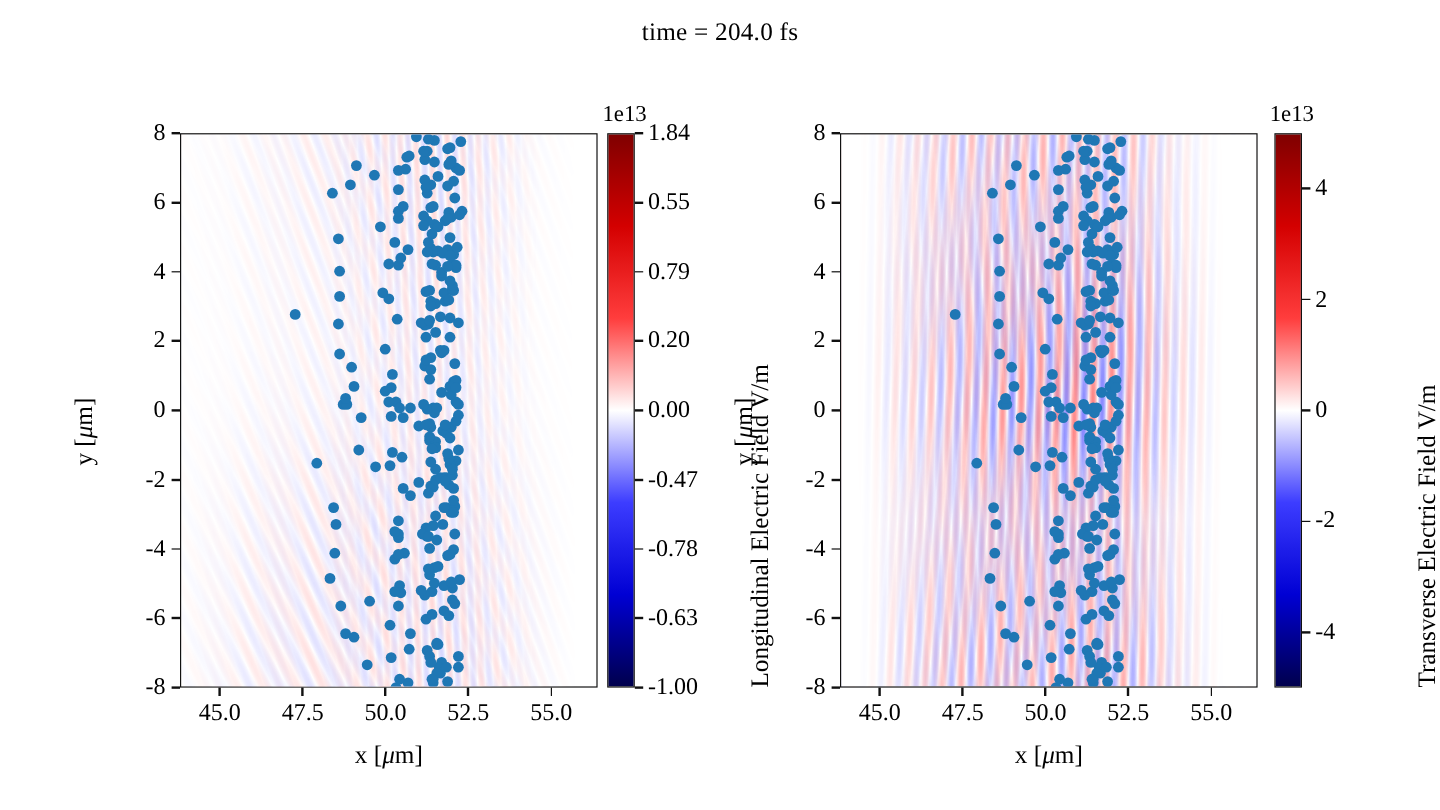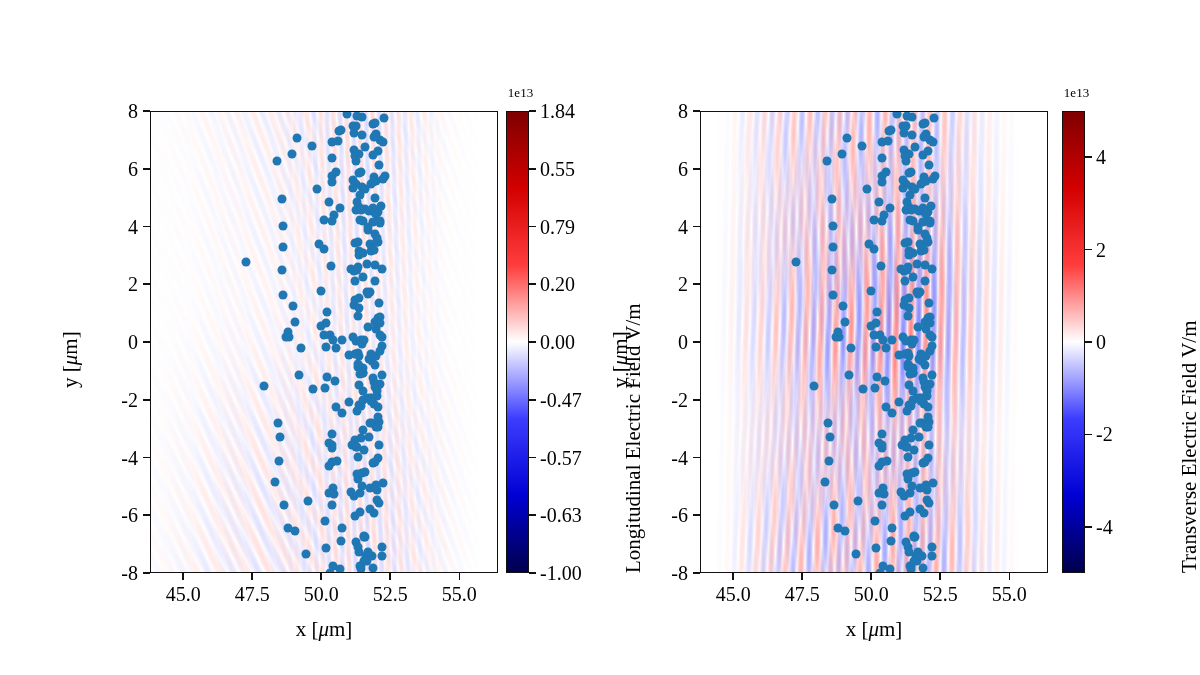--- a/index.html
+++ b/index.html
@@ -31,31 +31,32 @@
   .ylbl{transform:translateY(-50%);text-align:right;}
   .axtitle{position:absolute;font-size:21px;white-space:nowrap;}
   .axtitle.x{transform:translateX(-50%);}
   .axtitle.y{transform-origin:0 0;white-space:nowrap;}
 
   
   .cbar{position:absolute;box-sizing:border-box;border:1.4px solid #111;}
   .cbticklbl{position:absolute;font-size:20px;white-space:nowrap;
              transform:translateY(-50%);}
   .cbtick{position:absolute;background:#111;height:1.6px;width:7px;}
-  .cboffset{position:absolute;font-size:13px;white-space:nowrap;
+  .cboffset{position:absolute;font-size:19px;white-space:nowrap;
             transform:translateX(-50%);}
   .cblabel{position:absolute;font-size:21px;white-space:nowrap;
            transform-origin:0 0;}
   .ital{font-style:italic;}
 </style>
 </head>
 <body>
 
 <div id="figure">
 
+  <div class="suptitle">time = 204.0 fs</div>
 
   <div class="axes" id="ax0" style="left:150px;top:111px;width:348px;height:462px;">
     <div class="fieldlayer" id="field0">
         <div style="left: -4%; top: -6%; width: 108%; height: 112%; background: repeating-linear-gradient(70deg, rgb(255, 255, 255) 0px, rgb(255, 226, 226) 1.6px, rgb(255, 208, 208) 3.2px, rgb(255, 208, 208) 4.8px, rgb(255, 226, 226) 6.4px, rgb(255, 255, 255) 8px, rgb(226, 226, 255) 9.6px, rgb(208, 208, 255) 11.2px, rgb(208, 208, 255) 12.8px, rgb(226, 226, 255) 14.4px, rgb(255, 255, 255) 16px); mask-image: linear-gradient(to right, rgba(0, 0, 0, 0) 0%, rgba(0, 0, 0, 0.15) 14%, rgba(0, 0, 0, 0.85) 38%, rgb(0, 0, 0) 60%, rgba(0, 0, 0, 0.35) 78%, rgba(0, 0, 0, 0) 92%), linear-gradient(rgba(0, 0, 0, 0.55) 0%, rgba(0, 0, 0, 0.35) 28%, rgba(0, 0, 0, 0.3) 50%, rgba(0, 0, 0, 0.75) 76%, rgba(0, 0, 0, 0.95) 100%); mask-composite: intersect;"></div>
         <div style="left: -6%; top: -6%; width: 112%; height: 112%; background: repeating-linear-gradient(62deg, rgb(255, 255, 255) 0px, rgb(255, 236, 236) 2.2px, rgb(255, 225, 225) 4.4px, rgb(255, 225, 225) 6.6px, rgb(255, 236, 236) 8.8px, rgb(255, 255, 255) 11px, rgb(236, 236, 255) 13.2px, rgb(225, 225, 255) 15.4px, rgb(225, 225, 255) 17.6px, rgb(236, 236, 255) 19.8px, rgb(255, 255, 255) 22px); mask-image: linear-gradient(to right, rgba(0, 0, 0, 0) 2%, rgba(0, 0, 0, 0.7) 26%, rgba(0, 0, 0, 0.9) 52%, rgba(0, 0, 0, 0.2) 74%, rgba(0, 0, 0, 0) 88%), linear-gradient(rgba(0, 0, 0, 0.25) 0%, rgba(0, 0, 0, 0.15) 40%, rgba(0, 0, 0, 0.8) 80%, rgb(0, 0, 0) 100%); mask-composite: intersect;"></div>
         <div style="left: 0%; top: 0%; width: 100%; height: 100%; background: repeating-linear-gradient(88deg, rgb(255, 255, 255) 0px, rgb(255, 229, 229) 1.3px, rgb(255, 213, 213) 2.6px, rgb(255, 213, 213) 3.9px, rgb(255, 229, 229) 5.2px, rgb(255, 255, 255) 6.5px, rgb(229, 229, 255) 7.8px, rgb(213, 213, 255) 9.1px, rgb(213, 213, 255) 10.4px, rgb(229, 229, 255) 11.7px, rgb(255, 255, 255) 13px); mask-image: linear-gradient(to right, rgba(0, 0, 0, 0) 36%, rgba(0, 0, 0, 0.6) 50%, rgba(0, 0, 0, 0.95) 62%, rgba(0, 0, 0, 0.5) 74%, rgba(0, 0, 0, 0) 86%), linear-gradient(rgba(0, 0, 0, 0.9) 0%, rgba(0, 0, 0, 0.6) 35%, rgba(0, 0, 0, 0.5) 65%, rgba(0, 0, 0, 0.8) 100%); mask-composite: intersect;"></div>
       </div>
     <div id="scat0">
         <div class="dot" style="left: 207.555px; top: 60.9738px; background: rgb(31, 119, 180);"></div>
         <div class="dot" style="left: 211.273px; top: 360.555px; background: rgb(31, 119, 180);"></div>
@@ -687,21 +688,21 @@
       <div class="cbticklbl" style="left: 540px; top: 168.75px;">0.55</div>
       <div class="cbtick" style="left: 529px; top: 225.7px;"></div>
       <div class="cbticklbl" style="left: 540px; top: 226.5px;">0.79</div>
       <div class="cbtick" style="left: 529px; top: 283.45px;"></div>
       <div class="cbticklbl" style="left: 540px; top: 284.25px;">0.20</div>
       <div class="cbtick" style="left: 529px; top: 341.2px;"></div>
       <div class="cbticklbl" style="left: 540px; top: 342px;">0.00</div>
       <div class="cbtick" style="left: 529px; top: 398.95px;"></div>
       <div class="cbticklbl" style="left: 540px; top: 399.75px;">-0.47</div>
       <div class="cbtick" style="left: 529px; top: 456.7px;"></div>
-      <div class="cbticklbl" style="left: 540px; top: 457.5px;">-0.57</div>
+      <div class="cbticklbl" style="left: 540px; top: 457.5px;">-0.78</div>
       <div class="cbtick" style="left: 529px; top: 514.45px;"></div>
       <div class="cbticklbl" style="left: 540px; top: 515.25px;">-0.63</div>
       <div class="cbtick" style="left: 529px; top: 572.2px;"></div>
       <div class="cbticklbl" style="left: 540px; top: 573px;">-1.00</div>
       <div class="cboffset" style="left: 520.5px; top: 85px;">1e13</div>
       <div class="cblabel" style="left: 621px; top: 573px; transform: rotate(-90deg);">Longitudinal Electric Field V/m</div>
       <div class="cbtick" style="left: 1085px; top: 156.4px;"></div>
       <div class="cbticklbl" style="left: 1096px; top: 157.2px;">4</div>
       <div class="cbtick" style="left: 1085px; top: 248.8px;"></div>
       <div class="cbticklbl" style="left: 1096px; top: 249.6px;">2</div>

